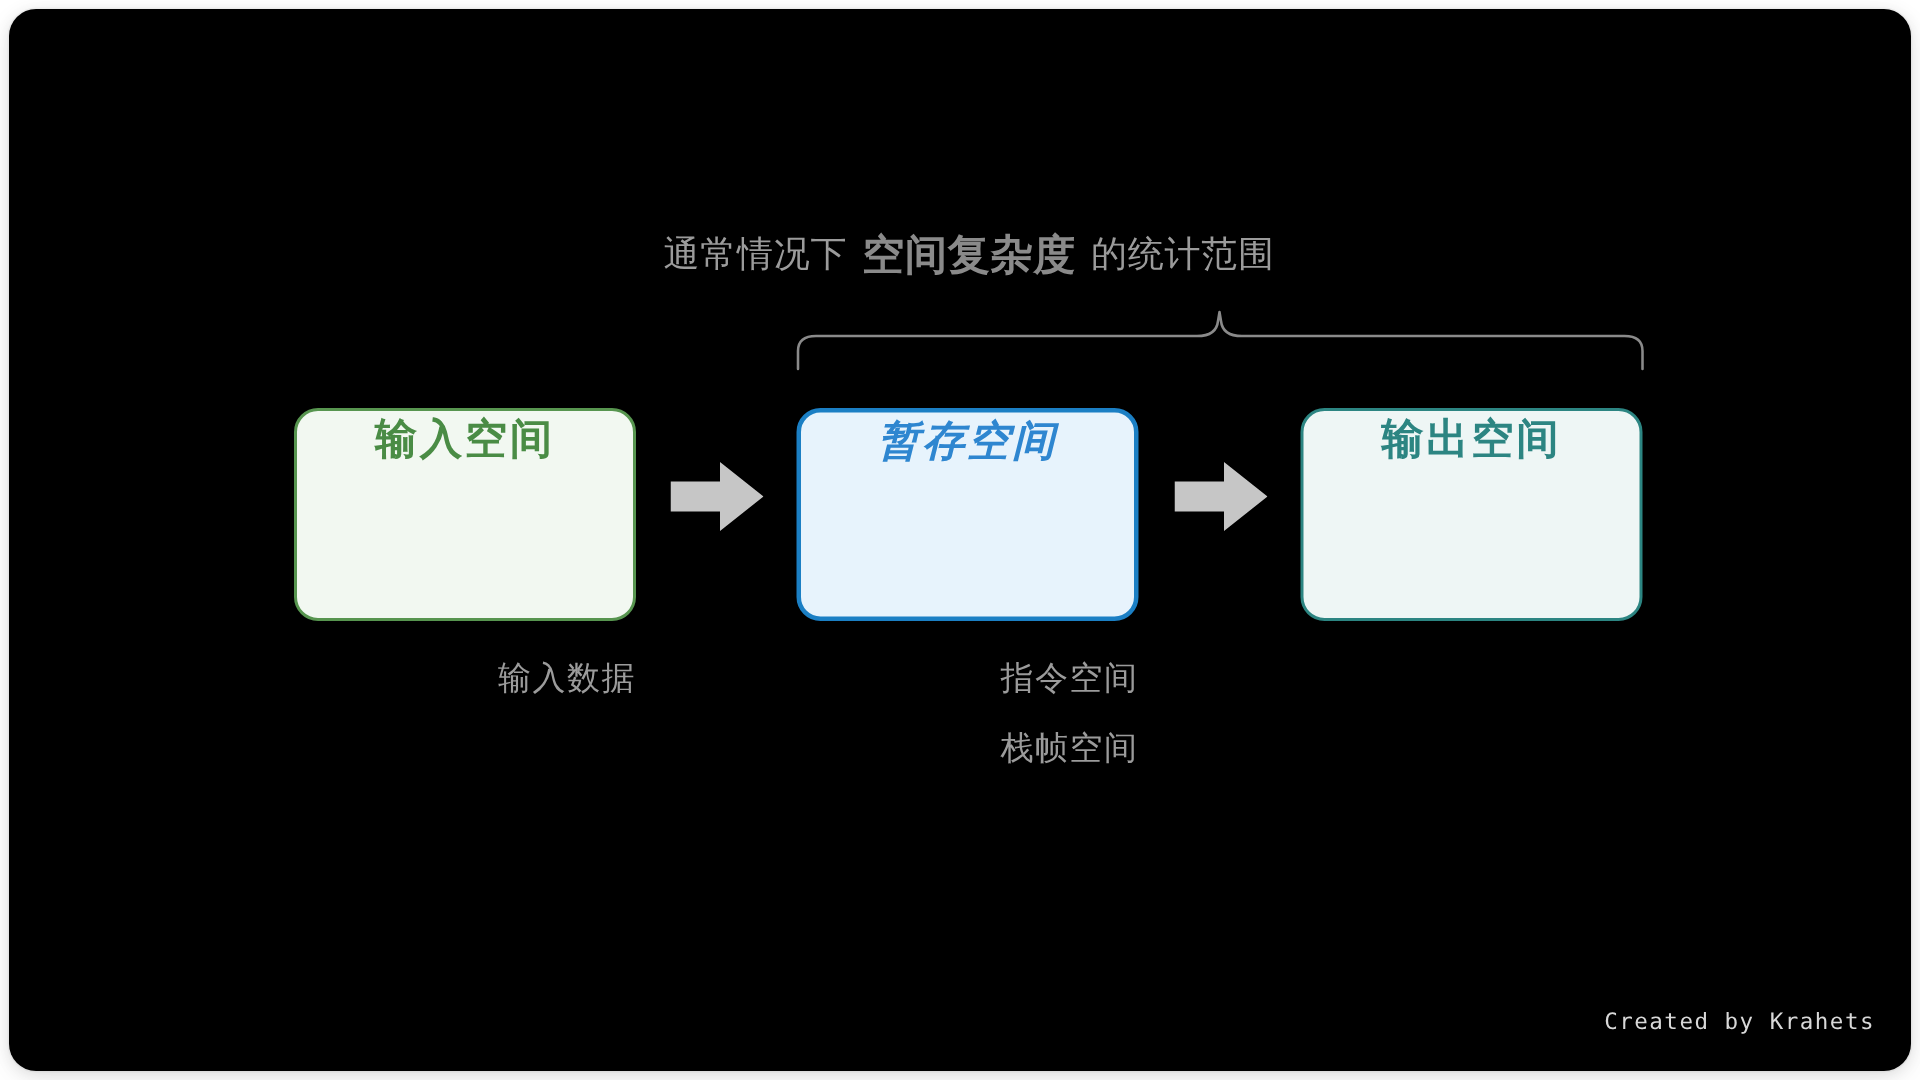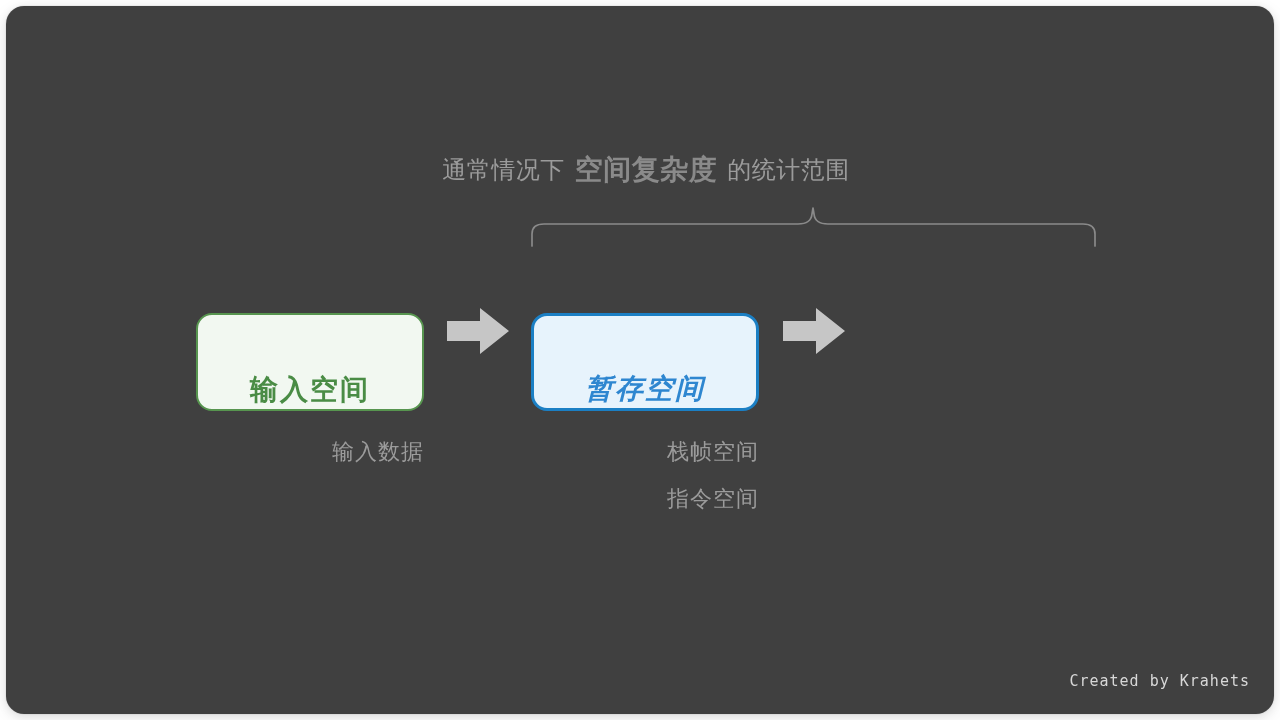--- a/index.html
+++ b/index.html
@@ -15,21 +15,21 @@
     overflow: hidden;
   }
 
   
   #card {
     position: absolute;
     left: 6px;
     top: 6px;
     width: 1268px;
     height: 708px;
-    background: #404040;
+    background: #000000;
     border-radius: 18px;
     box-shadow: 0 0 0 1px rgba(0,0,0,0.035),
                 0 2px 10px rgba(0,0,0,0.10),
                 0 6px 22px rgba(0,0,0,0.06);
     overflow: hidden;
   }
 
   
   #caption {
     position: absolute;
@@ -62,27 +62,26 @@
     top: 196px;
     width: 1280px;
     height: 52px;
   }
 
   
   .box {
     position: absolute;
     top: 266px;
     width: 228px;
-    height: 98px;
+    height: 142px;
     border-radius: 16px;
     box-sizing: border-box;
     display: flex;
-    align-items: flex-end;
+    align-items: flex-start;
     justify-content: center;
-    margin-top: 41px;
   }
   .box .box-label {
     font-size: 28px;
     font-weight: bold;
     letter-spacing: 2px;
   }
 
   #box-input {
     left: 190px;
     background: #f2f8f1;
@@ -172,38 +171,41 @@
   </div>
 
   <div class="box" id="box-input">
     <span class="box-label">输入空间</span>
   </div>
 
   <div class="box" id="box-temp">
     <span class="box-label">暂存空间</span>
   </div>
 
+  <div class="box" id="box-output">
+    <span class="box-label">输出空间</span>
+  </div>
 
   <div class="arrow" id="arrow-1">
     <svg width="62" height="46" viewBox="0 0 62 46">
       <polygon points="0,13 33,13 33,0 62,23 33,46 33,33 0,33" fill="#c6c6c6"></polygon>
     </svg>
   </div>
 
   <div class="arrow" id="arrow-2">
     <svg width="62" height="46" viewBox="0 0 62 46">
       <polygon points="0,13 33,13 33,0 62,23 33,46 33,33 0,33" fill="#c6c6c6"></polygon>
     </svg>
   </div>
 
   <div class="col-captions" id="captions-input">
     <div class="cap-line">输入数据</div>
   </div>
 
   <div class="col-captions" id="captions-temp">
+    <div class="cap-line">指令空间</div>
     <div class="cap-line">栈帧空间</div>
-    <div class="cap-line">指令空间</div>
   </div>
 
 
   <div id="watermark">Created by Krahets</div>
 
 </div>
 
 </body></html>

